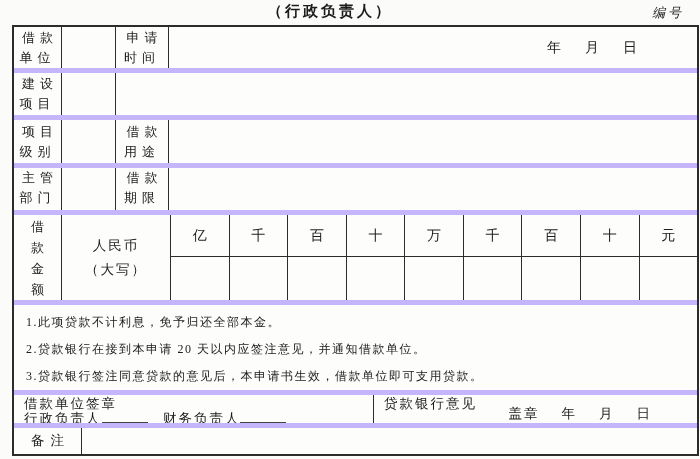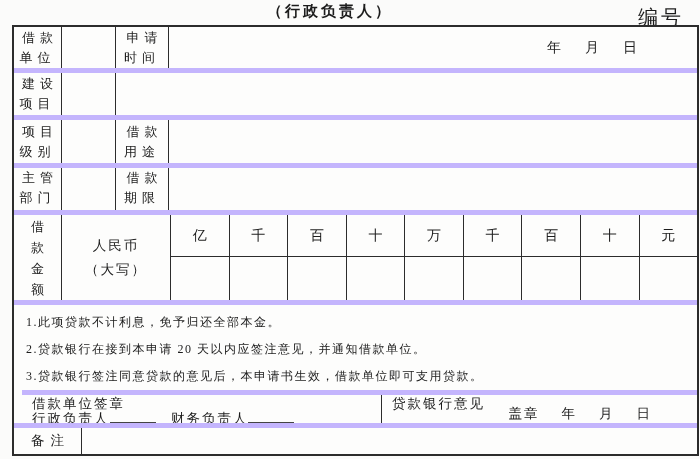--- a/index.html
+++ b/index.html
@@ -8,21 +8,21 @@
     background:#fbfbfa;color:#1c1c1c;
     font-family:"Liberation Serif","DejaVu Serif",serif;
   }
   
   .page-header{position:absolute;top:0;left:0;width:700px;height:24px;}
   .page-title{
     position:absolute;top:2px;left:0;width:660px;text-align:center;
     font-size:15px;letter-spacing:3px;font-weight:bold;
   }
   .form-number{
-    position:absolute;top:4px;right:16px;font-size:20px;letter-spacing:3px;
+    position:absolute;top:4px;right:16px;font-size:13px;letter-spacing:3px;font-style:italic;
   }
   
   .form-table{
     position:absolute;left:12px;top:25px;width:687px;height:431px;
     border:2px solid #2c2c2c;box-sizing:border-box;
     display:flex;flex-direction:column;background:#fdfdfc;
   }
   .row{display:flex;box-sizing:border-box;border-top:5px solid #c4b5fd;flex-shrink:0;}
   .row:first-child{border-top:none;}
   .cell{box-sizing:border-box;border-left:1px solid #2c2c2c;}
@@ -58,21 +58,21 @@
   .digit-col{flex:1;display:flex;flex-direction:column;box-sizing:border-box;border-left:1px solid #2c2c2c;}
   .digit-head{
     height:42px;border-bottom:1px solid #2c2c2c;box-sizing:border-box;
     display:flex;align-items:center;justify-content:center;font-size:14px;
   }
   .digit-cell{flex:1;}
   
   .r-notes{height:90px;display:block;padding:4px 12px;box-sizing:border-box;}
   .note-line{font-size:12px;letter-spacing:1.5px;line-height:27px;white-space:nowrap;}
   
-  .r-sign{height:33px;margin-left:8px;}
+  .r-sign{height:33px;}
   .sign-left{width:359px;padding:1px 10px;font-size:13.5px;letter-spacing:2px;}
   .sign-title{line-height:15px;}
   .sign-line-row{line-height:16px;white-space:nowrap;}
   .uline{
     display:inline-block;width:46px;height:11px;
     border-bottom:1.5px solid #444;margin-right:10px;
   }
   .sign-right{flex:1;padding:1px 10px;font-size:13.5px;letter-spacing:2px;position:relative;}
   .bank-title{line-height:15px;}
   .seal-row{

